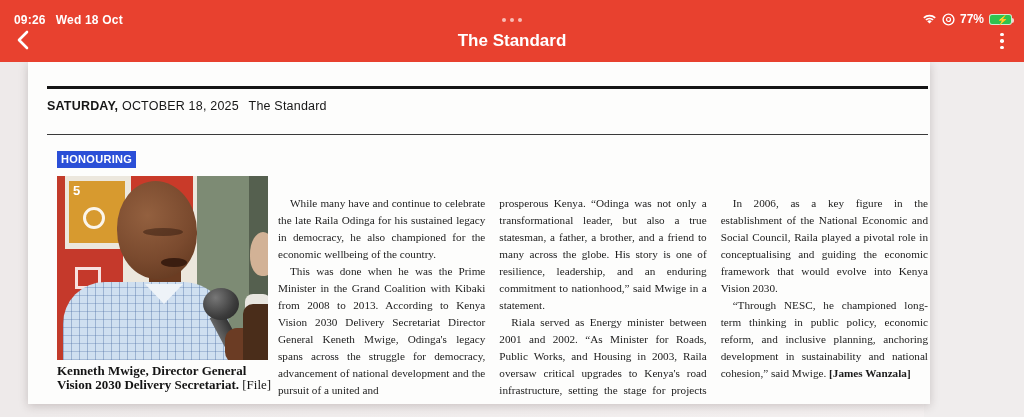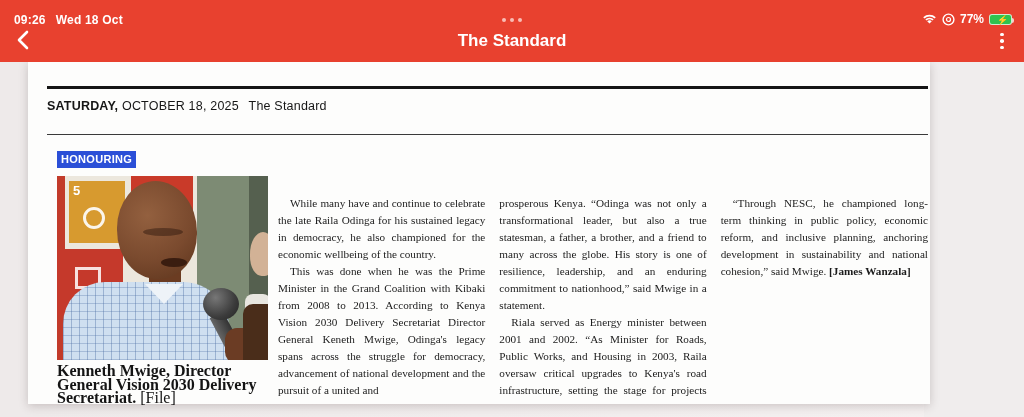--- a/index.html
+++ b/index.html
@@ -70,21 +70,21 @@
              repeating-linear-gradient(0deg, rgba(70,105,160,.30) 0 1.5px, transparent 1.5px 8px),
              #cfdff0; }
   .collar { left:88px; top:108px; width:38px; height:20px; background:#eef3f8; clip-path:polygon(0 0,100% 0,50% 100%); }
   .michead { left:146px; top:112px; width:36px; height:32px; border-radius:50%;
              background:radial-gradient(circle at 35% 30%, #777 0%, #3c3c3c 60%, #222 100%); }
   .micbody { left:163px; top:136px; width:15px; height:48px; background:linear-gradient(90deg,#666,#333); transform:rotate(-28deg); }
   .hand { left:168px; top:152px; width:46px; height:36px; background:#6b3c24; border-radius:12px; }
   .arm2 { left:186px; top:128px; width:30px; height:60px; background:#4a2d1a; border-radius:10px 0 0 0; }
 
   figcaption.caption { position:absolute; left:29px; top:302px; width:216px;
-    font-family:"Liberation Serif", serif; font-size:16px; line-height:13.5px; color:#141414; }
+    font-family:"Liberation Serif", serif; font-size:13px; line-height:13.5px; color:#141414; }
   figcaption .credit { font-weight:400; }
   figcaption b { font-weight:700; }
 
   
   .cols { position:absolute; left:250px; top:133px; width:650px; height:205px; display:flex; gap:14px; overflow:hidden; }
   .col { flex:1 1 0; font-family:"Liberation Serif", serif; font-size:11.2px; line-height:17px;
          color:#1b1b1b; text-align:justify; }
   .col p { text-indent:12px; }
   .col p.cont { text-indent:0; }
   .col b { font-weight:700; }
@@ -188,18 +188,19 @@
     <div class="cols">
       <div class="col">
         <p>While many have and continue to celebrate the late Raila Odinga for his sustained legacy in democracy, he also championed for the economic wellbeing of the country.</p>
         <p>This was done when he was the Prime Minister in the Grand Coalition with Kibaki from 2008 to 2013. According to Kenya Vision 2030 Delivery Secretariat Director General Keneth Mwige, Odinga's legacy spans across the struggle for democracy, advancement of national development and the pursuit of a united and</p>
       </div>
       <div class="col">
         <p class="cont">prosperous Kenya. “Odinga was not only a transformational leader, but also a true statesman, a father, a brother, and a friend to many across the globe. His story is one of resilience, leadership, and an enduring commitment to nationhood,” said Mwige in a statement.</p>
         <p>Riala served as Energy minister between 2001 and 2002. “As Minister for Roads, Public Works, and Housing in 2003, Raila oversaw critical upgrades to Kenya's road infrastructure, setting the stage for projects that would later become central to Vision 2030.”</p>
       </div>
       <div class="col">
+        <p>In 2006, as a key figure in the establishment of the National Economic and Social Council, Raila played a pivotal role in conceptualising and guiding the economic framework that would evolve into Kenya Vision 2030.</p>
         <p><span>“Through NESC, he championed long-term thinking in public policy, economic reform, and inclusive planning, anchoring development in sustainability and national cohesion,” said Mwige. </span><b>[James Wanzala]</b></p>
       </div>
     </div>
 
   </div>
 </div>
 
 </body></html>

